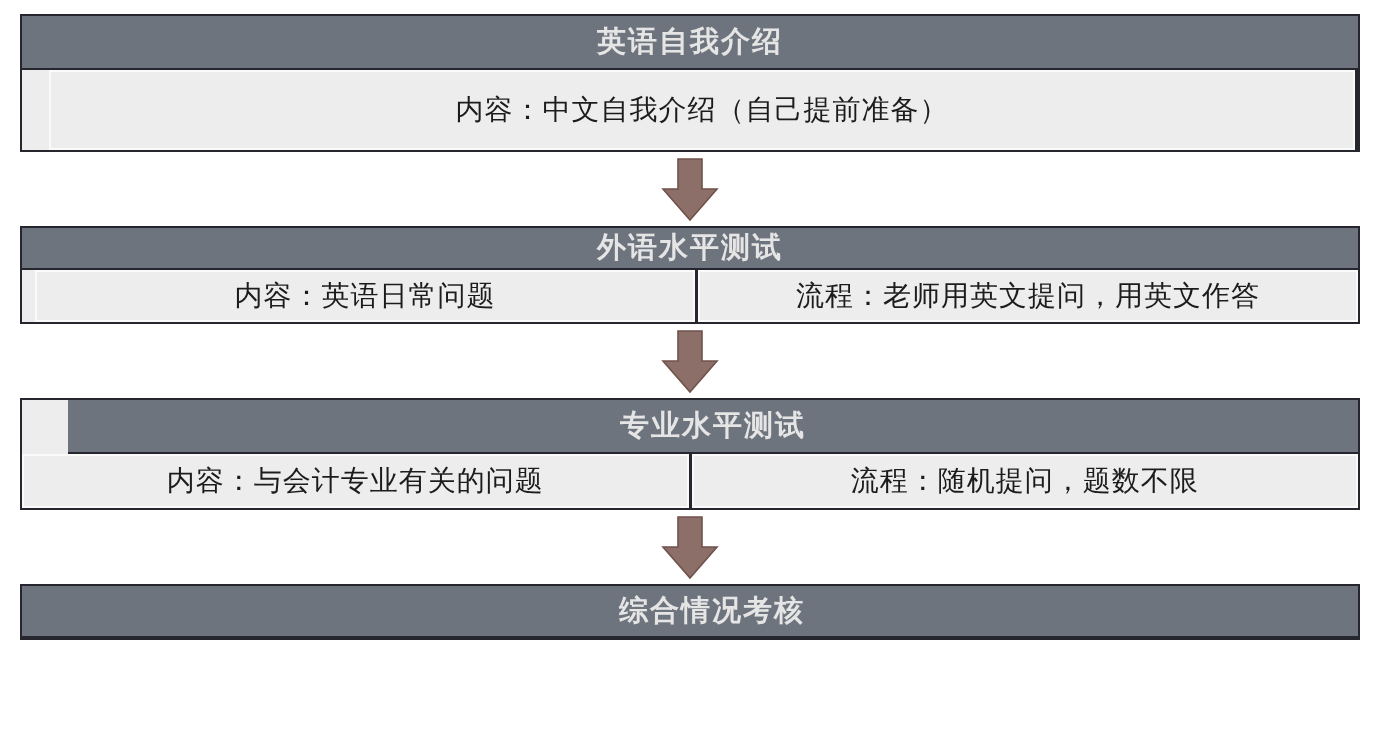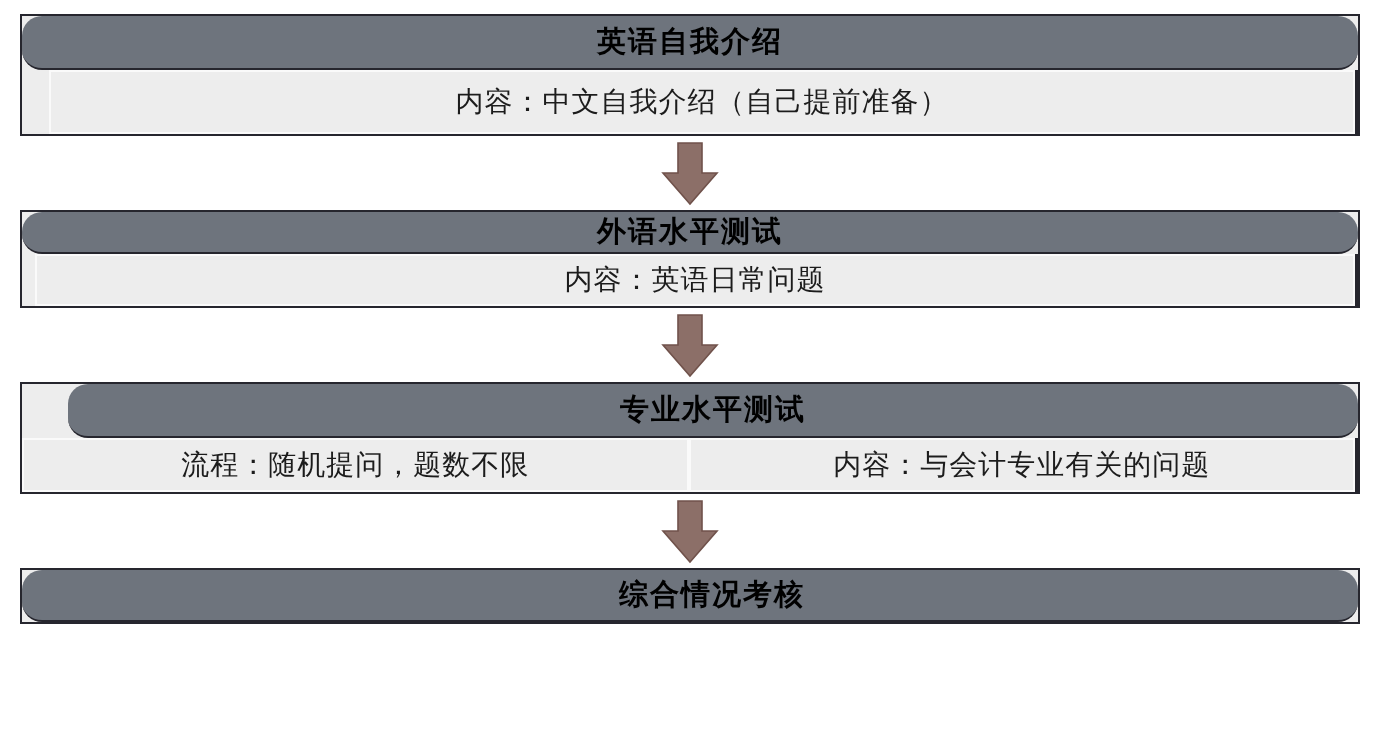--- a/index.html
+++ b/index.html
@@ -25,43 +25,42 @@
     align-items: center;
   }
   .block {
     width: 1340px;
     border: 2px solid #26262e;
     box-sizing: border-box;
     background: #ededed;
   }
   .block-header {
     background: #6e747d;
-    color: #000000;
+    color: #e5e5e5;
     font-weight: bold;
     font-size: 29px;
     letter-spacing: 2px;
     display: flex;
     align-items: center;
     justify-content: center;
     border-bottom: 2px solid #26262e;
     box-sizing: border-box;
-    border-radius: 20px;
   }
   .h1-header { height: 54px; }
   .h2-header { height: 42px; }
   .h3-header { height: 54px; margin-left: 46px; }
   .h4-header { height: 52px; padding-left: 44px; }
   .block-body {
     display: flex;
     flex-direction: row;
     width: 100%;
     box-sizing: border-box;
     background: #ededed;
   }
-  .b1 { height: 64px; padding-left: 27px; }
+  .b1 { height: 80px; padding-left: 27px; }
   .b2 { height: 52px; padding-left: 13px; }
   .b3 { height: 54px; }
   .b4 { height: 56px; }
   .cell {
     flex: 1 1 0;
     display: flex;
     align-items: center;
     justify-content: center;
     font-size: 28px;
     color: #1c1c1c;
@@ -98,34 +97,35 @@
     <div class="arrow-wrap">
       <svg width="58" height="64" viewBox="0 0 58 64">
         <polygon points="17,1 41,1 41,31 56,31 29,62 2,31 17,31" stroke="#70524b" stroke-width="1.6" fill="#8c6f68"></polygon>
       </svg>
     </div>
 
     <div class="block">
       <div class="block-header h2-header">外语水平测试</div>
       <div class="block-body b2">
         <div class="cell left">内容：英语日常问题</div>
+        <div class="cell">流程：老师用英文提问，用英文作答</div>
       </div>
     </div>
 
     <div class="arrow-wrap">
       <svg width="58" height="64" viewBox="0 0 58 64">
         <polygon points="17,1 41,1 41,31 56,31 29,62 2,31 17,31" stroke="#70524b" stroke-width="1.6" fill="#8c6f68"></polygon>
       </svg>
     </div>
 
     <div class="block">
       <div class="block-header h3-header">专业水平测试</div>
       <div class="block-body b3">
+        <div class="cell left">内容：与会计专业有关的问题</div>
         <div class="cell">流程：随机提问，题数不限</div>
-        <div class="cell left">内容：与会计专业有关的问题</div>
       </div>
     </div>
 
     <div class="arrow-wrap">
       <svg width="58" height="64" viewBox="0 0 58 64">
         <polygon points="17,1 41,1 41,31 56,31 29,62 2,31 17,31" stroke="#70524b" stroke-width="1.6" fill="#8c6f68"></polygon>
       </svg>
     </div>
 
     <div class="block">

